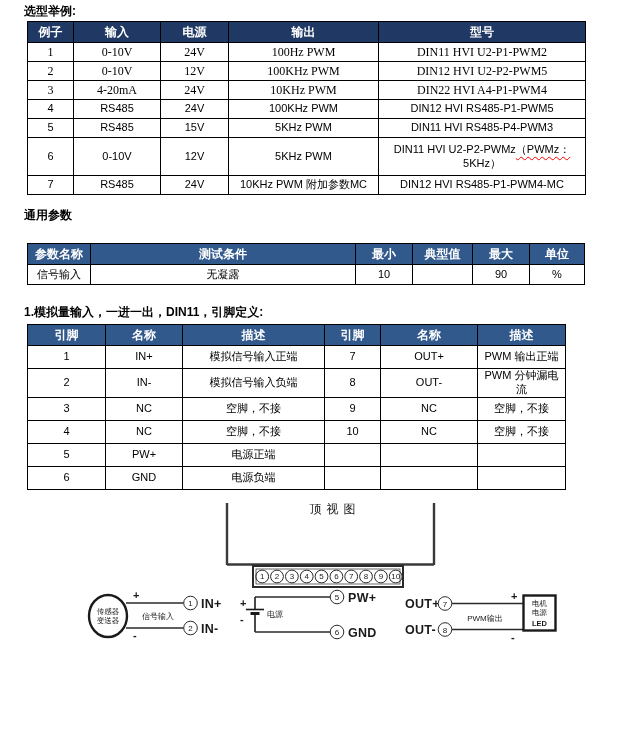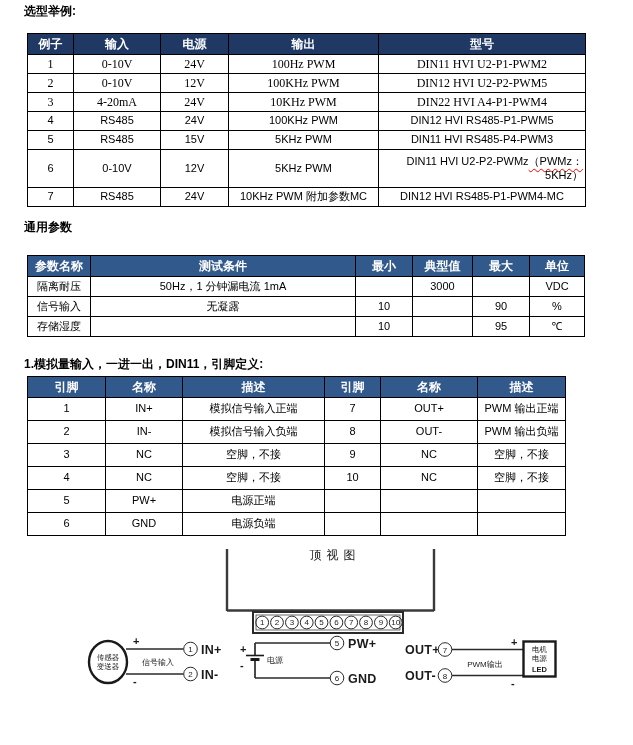--- a/index.html
+++ b/index.html
@@ -9,21 +9,21 @@
     background: #ffffff; color: #000;
     font-family: "Liberation Sans", sans-serif;
     overflow: hidden;
   }
   .page { width: 633px; height: 745px; position: relative; }
 
   .sec-title {
     font-size: 12px; font-weight: bold; color: #000;
     margin: 0 0 0 24px; line-height: 13px;
   }
-  .title1 { padding-top: 5px; margin-bottom: 15px; }
+  .title1 { padding-top: 5px; margin-bottom: 3px; }
   .title2 { margin-top: 14px; margin-bottom: 21px; }
   .title3 { margin-top: 21px; margin-bottom: 5px; }
 
   table.t {
     border-collapse: collapse; table-layout: fixed;
     text-align: center; margin-left: 27px;
     border: 1.5px solid #000;
   }
   table.t th {
     color: var(--header-text, #fff);
@@ -42,21 +42,21 @@
   table.t1 tr.tall td { height: 38px; }
   table.t2 { width: 557px; }
   table.t2 td { height: 20px; }
   table.t3 { width: 538px; }
   table.t3 td { height: 23px; }
 
   .squiggle {
     text-decoration: underline wavy var(--sq, #ff0000);
     text-decoration-thickness: 1px; text-underline-offset: 3px;
   }
-  .model-cell { line-height: 1.6; text-align: right; }
+  .model-cell { line-height: 1.6; }
 
   svg.diagram { display: block; margin-top: 0; }
   svg.diagram text { fill: #1a1a1a; }
   .wire { stroke: #2a2a2a; stroke-width: 1.7; }
   .thin { stroke: #2a2a2a; stroke-width: 1; }
   .wall { stroke: #3a3a3a; stroke-width: 2.4; }
   .pin-num { font-size: 8px; }
   .term-label { font-size: 12.5px; font-weight: bold; letter-spacing: 0.3px; }
   .small-cjk { font-size: 8px; }
   .tiny-cjk { font-size: 7.5px; }
@@ -156,42 +156,26 @@
         <th>参数名称</th>
         <th>测试条件</th>
         <th>最小</th>
         <th>典型值</th>
         <th>最大</th>
         <th>单位</th>
       </tr>
     </thead>
     <tbody>
       <tr>
-        <td>隔离耐压</td>
-        <td>50Hz，1 分钟漏电流 1mA</td>
-        <td></td>
-        <td>3000</td>
-        <td></td>
-        <td>VDC</td>
-      </tr>
-      <tr>
         <td>信号输入</td>
         <td>无凝露</td>
         <td>10</td>
         <td></td>
         <td>90</td>
         <td>%</td>
-      </tr>
-      <tr>
-        <td>存储湿度</td>
-        <td></td>
-        <td>10</td>
-        <td></td>
-        <td>95</td>
-        <td>℃</td>
       </tr>
     </tbody>
   </table>
 
   <div class="sec-title title3">1.模拟量输入，一进一出，DIN11，引脚定义:</div>
 
   <table class="t t3">
     <colgroup>
         <col style="width:78px">
         <col style="width:77px">
@@ -218,21 +202,21 @@
         <td>7</td>
         <td>OUT+</td>
         <td>PWM 输出正端</td>
       </tr>
       <tr>
         <td>2</td>
         <td>IN-</td>
         <td>模拟信号输入负端</td>
         <td>8</td>
         <td>OUT-</td>
-        <td>PWM 输出负端</td>
+        <td>PWM 分钟漏电流</td>
       </tr>
       <tr>
         <td>3</td>
         <td>NC</td>
         <td>空脚，不接</td>
         <td>9</td>
         <td>NC</td>
         <td>空脚，不接</td>
       </tr>
       <tr>

